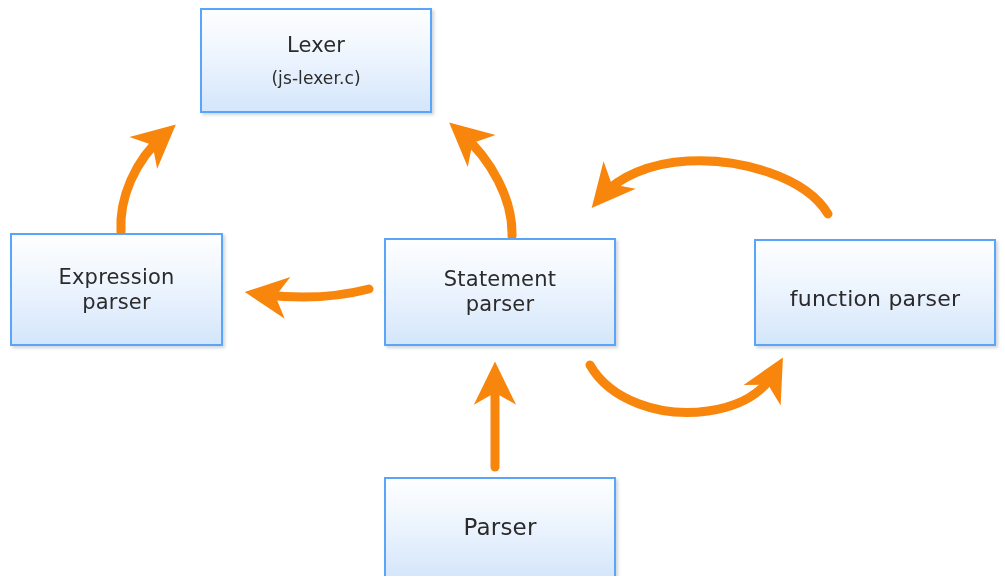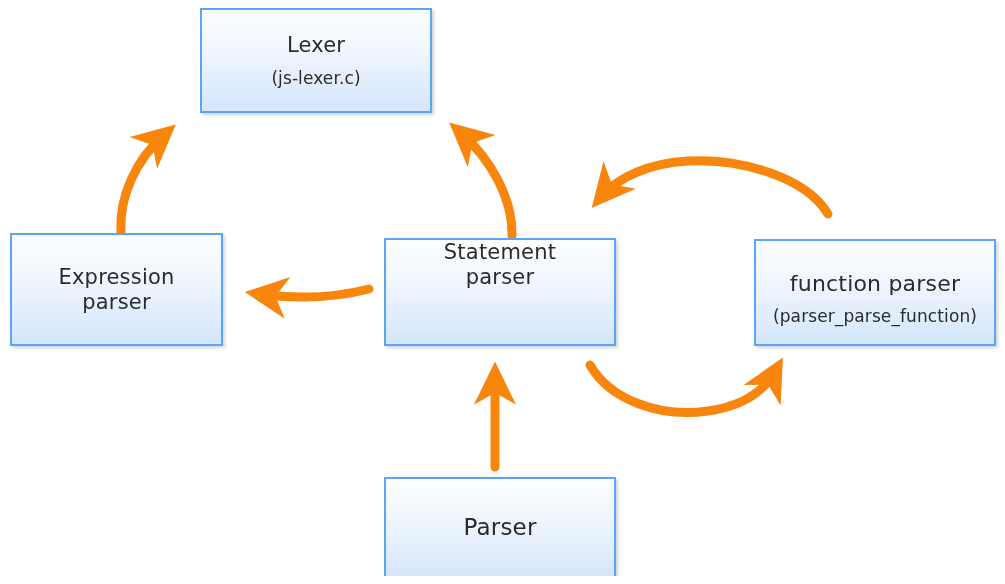--- a/index.html
+++ b/index.html
@@ -46,21 +46,21 @@
   }
   .node .sub {
     font-size: 17px;
     letter-spacing: 0.1px;
     margin-top: 10px;
   }
 
   
   #node-lexer     { left: 200px; top:   8px; width: 232px; height: 105px; }
   #node-expr      { left:  10px; top: 233px; width: 213px; height: 113px; }
-  #node-statement { left: 384px; top: 238px; width: 232px; height: 108px; justify-content: space-between; }
+  #node-statement { left: 384px; top: 238px; width: 232px; height: 108px; }
   #node-function  { left: 754px; top: 239px; width: 242px; height: 107px; }
   #node-parser    { left: 384px; top: 477px; width: 232px; height: 102px; }
 
   #node-function .title { font-size: 22px; margin-top: 12px; }
   #node-function .sub   { font-size: 17px; }
   #node-parser .title   { font-size: 23px; }
 </style>
 </head>
 <body>
 
@@ -96,20 +96,19 @@
 parser</div>
   </div>
 
   <div class="node" id="node-statement">
     <div class="title">Statement
 parser</div>
   </div>
 
   <div class="node" id="node-function">
     <div class="title">function parser</div>
-    <div class="sub">(parser_parse_function)</div>
   </div>
 
   <div class="node" id="node-parser">
     <div class="title">Parser</div>
   </div>
 
 </div>
 
 </body></html>

